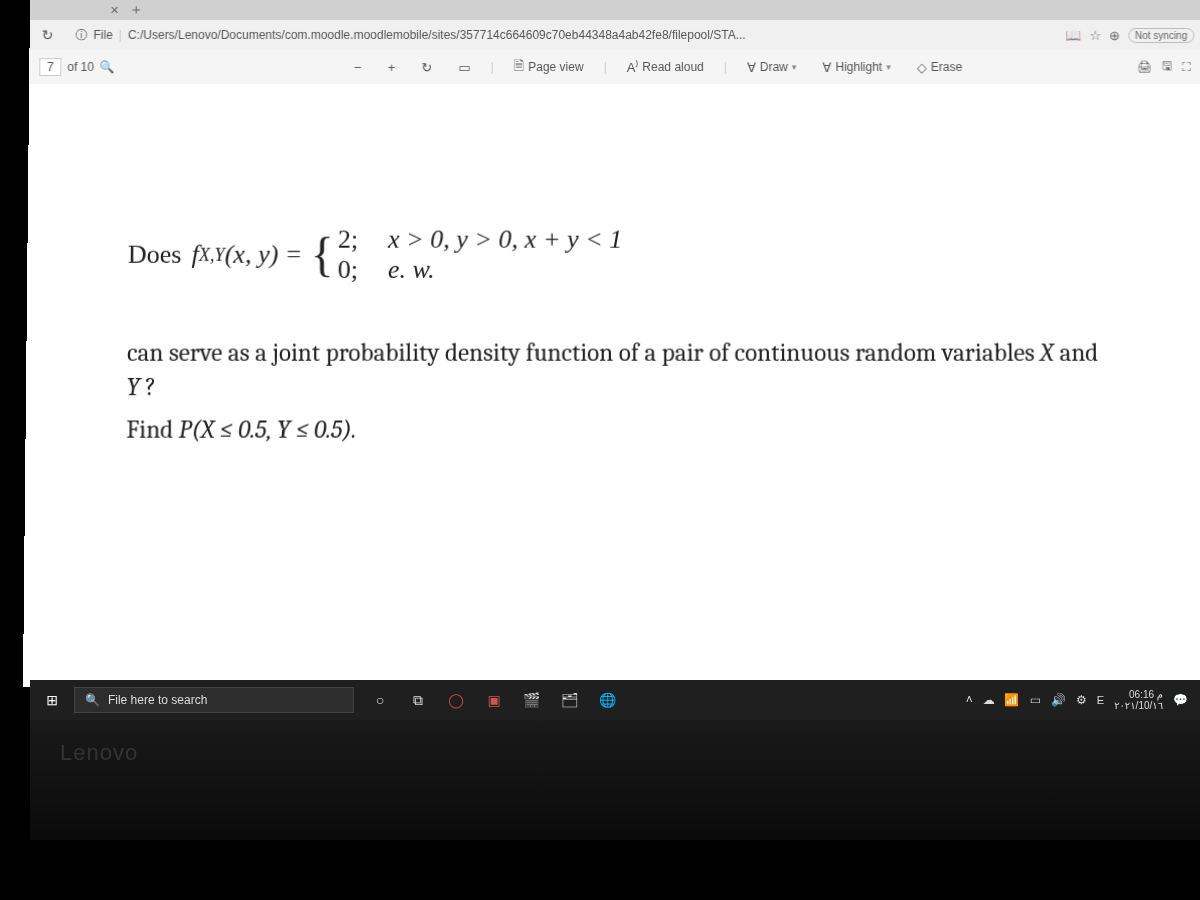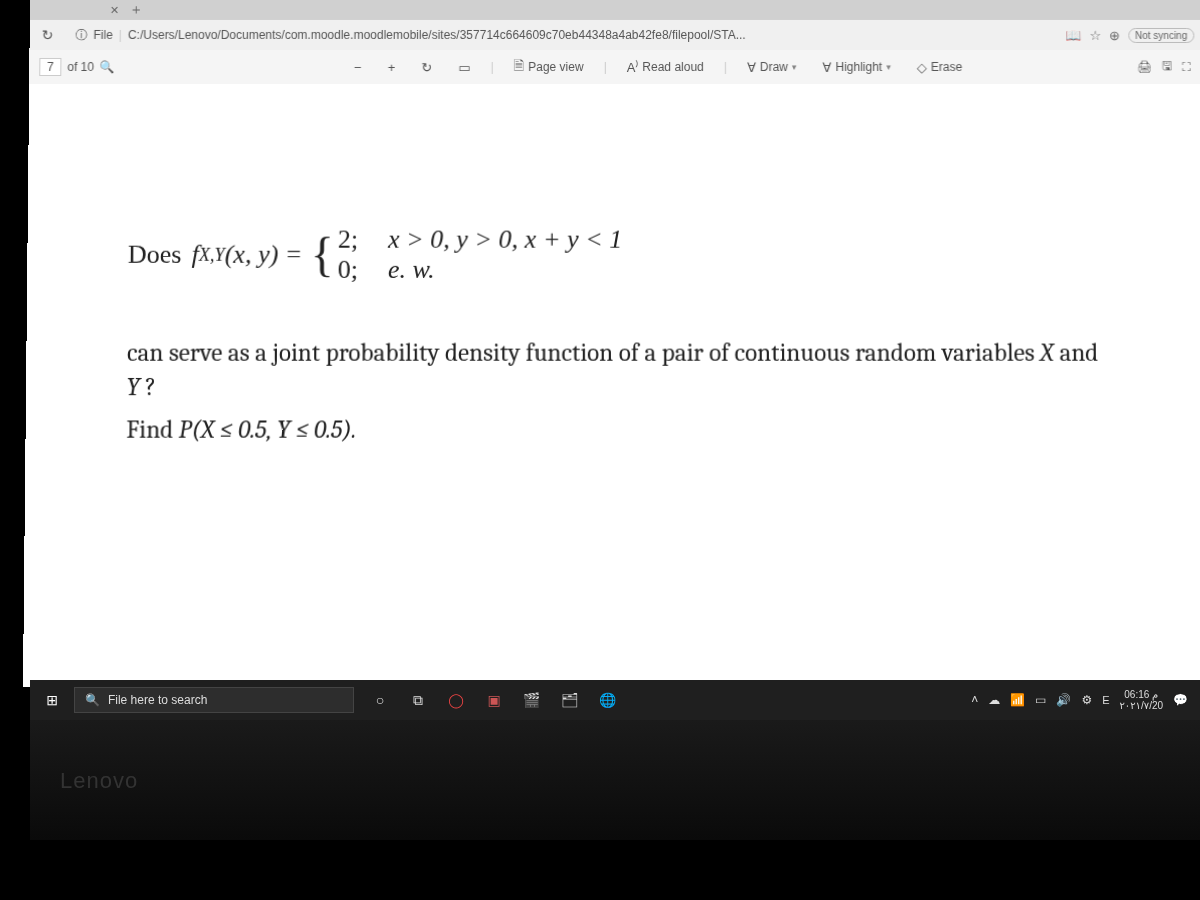--- a/index.html
+++ b/index.html
@@ -235,36 +235,36 @@
   display: flex;
   align-items: center;
   gap: 10px;
   padding-right: 12px;
   font-size: 11px;
 }
 .tray .tic { font-size: 12px; }
 .clock {
   display: flex;
   flex-direction: column;
-  align-items: center;
+  align-items: flex-end;
   line-height: 1.1;
   font-size: 10px;
 }
 .bezel-bottom {
   position: absolute;
   left: 30px;
   top: 720px;
   width: 1170px;
   height: 120px;
   background: linear-gradient(#1a1a1a, #0a0a0a);
 }
 .lenovo {
   position: absolute;
   left: 60px;
-  top: 768px;
+  top: 740px;
   color: #333;
   font-family: Arial, sans-serif;
   font-size: 22px;
   letter-spacing: 1px;
 }
 </style>
 </head>
 <body>
 
 <div class="screen">
@@ -389,20 +389,20 @@
   <div class="tray">
     <span class="tic">˄</span>
     <span class="tic">☁</span>
     <span class="tic">📶</span>
     <span class="tic">▭</span>
     <span class="tic">🔊</span>
     <span class="tic">⚙</span>
     <span>E</span>
     <div class="clock">
       <span>06:16 م</span>
-      <span>۲۰۲۱/۷/20</span>
+      <span>۲۰۲۱/10/۱٦</span>
     </div>
     <span class="tic">💬</span>
   </div>
 </div>
 
 <div class="bezel-bottom"></div>
 <div class="lenovo">Lenovo</div>
 
 </body></html>

